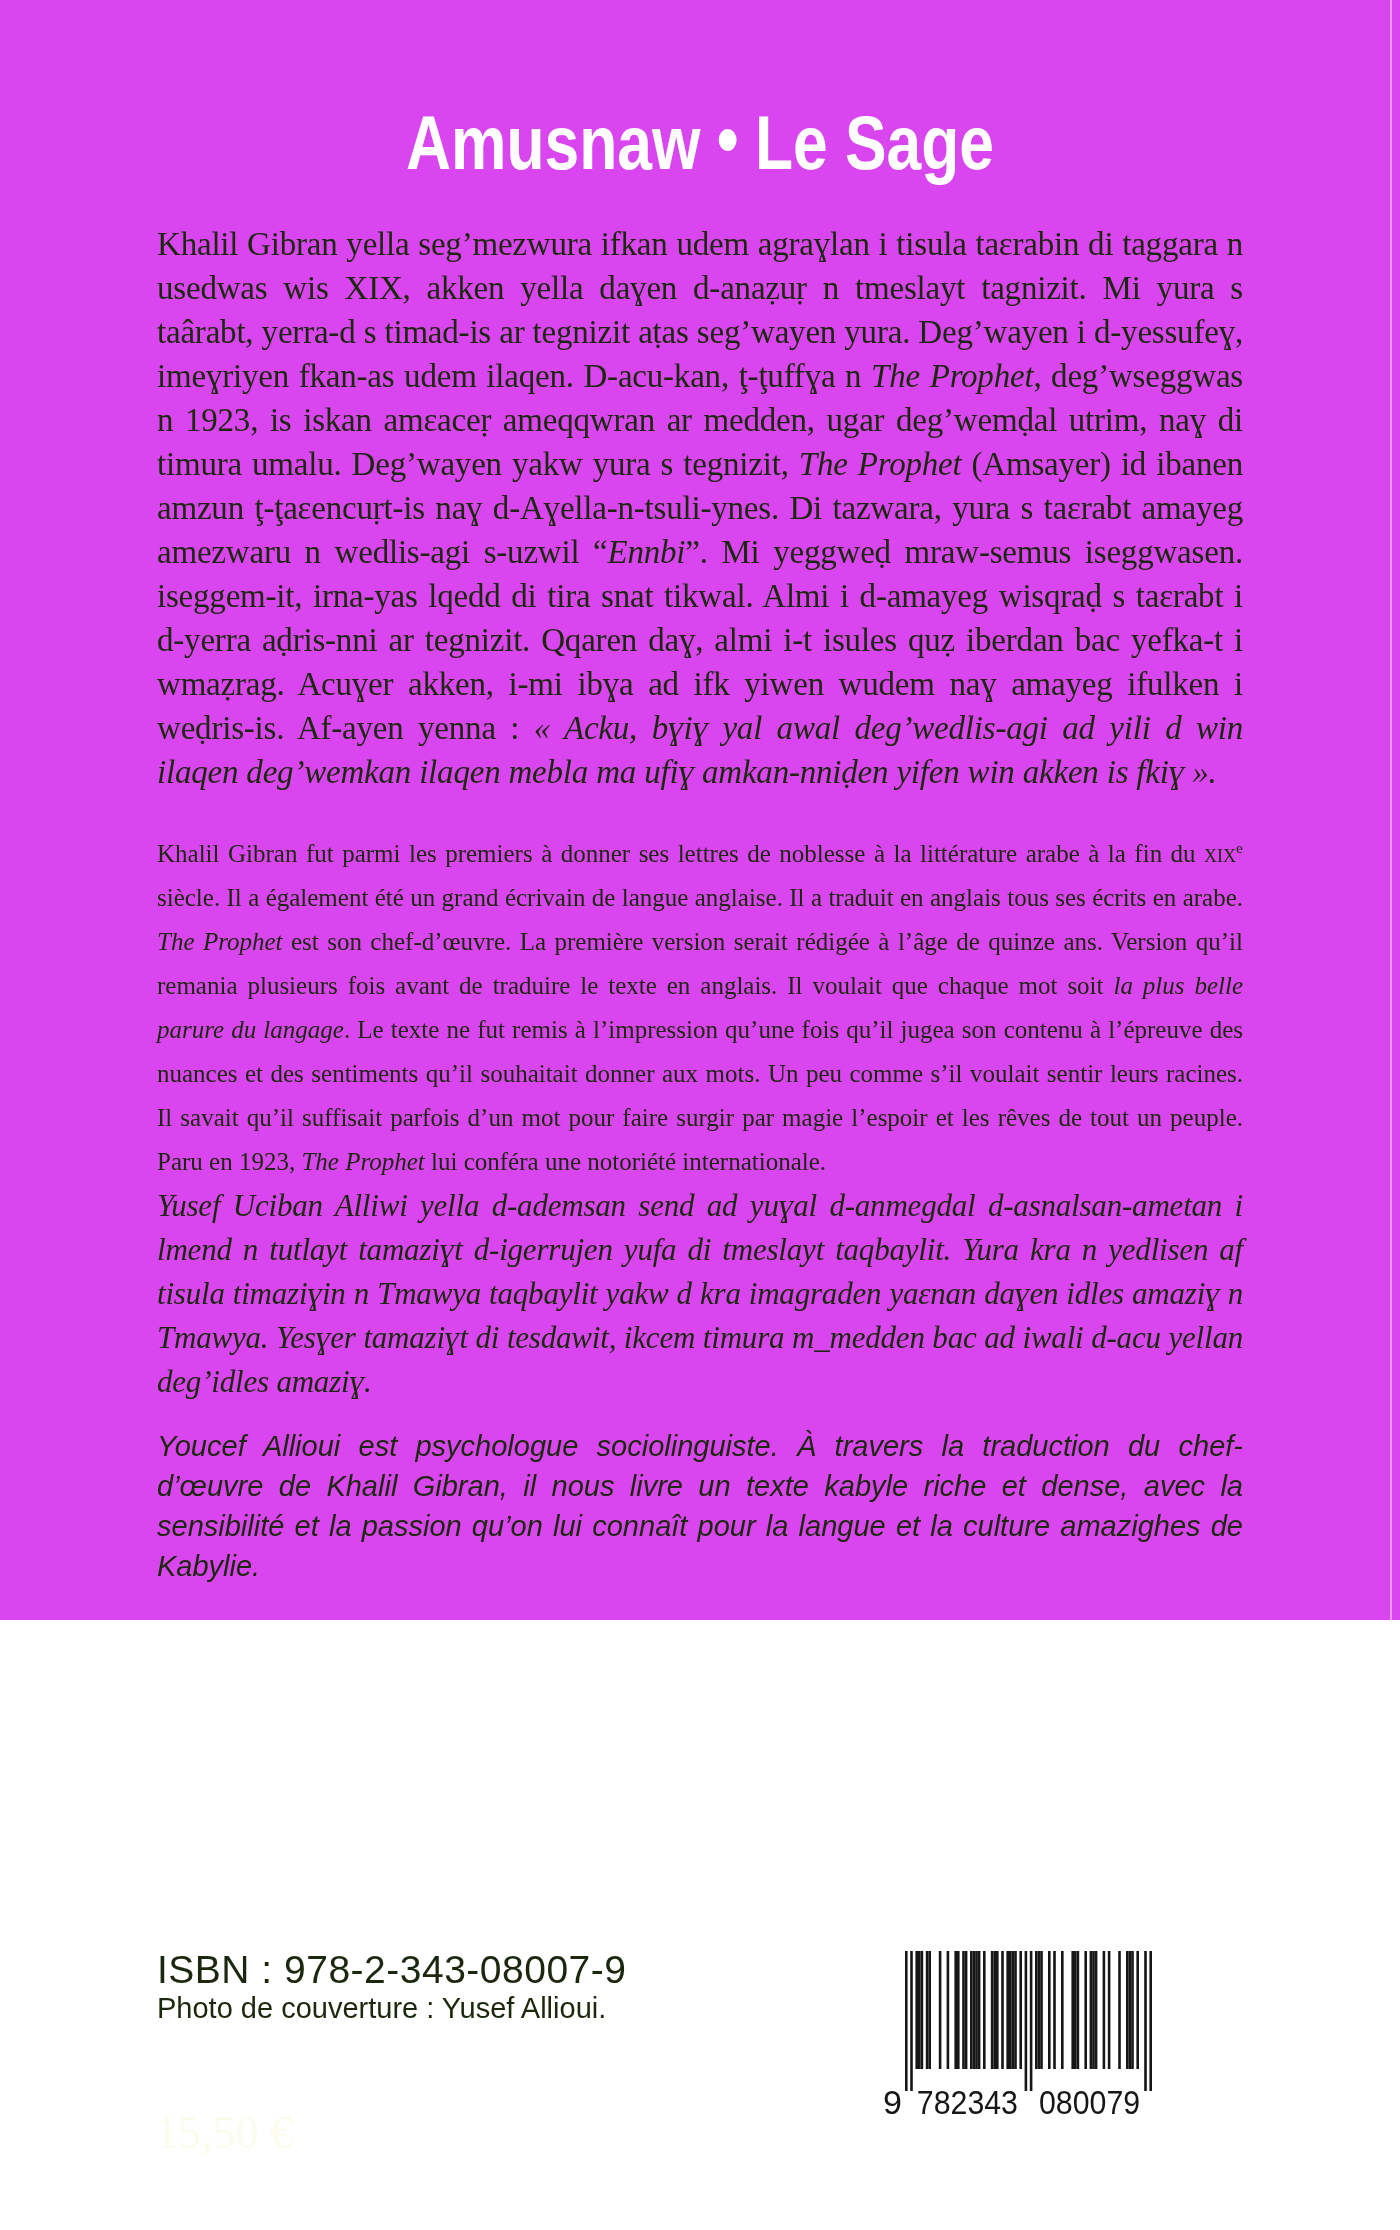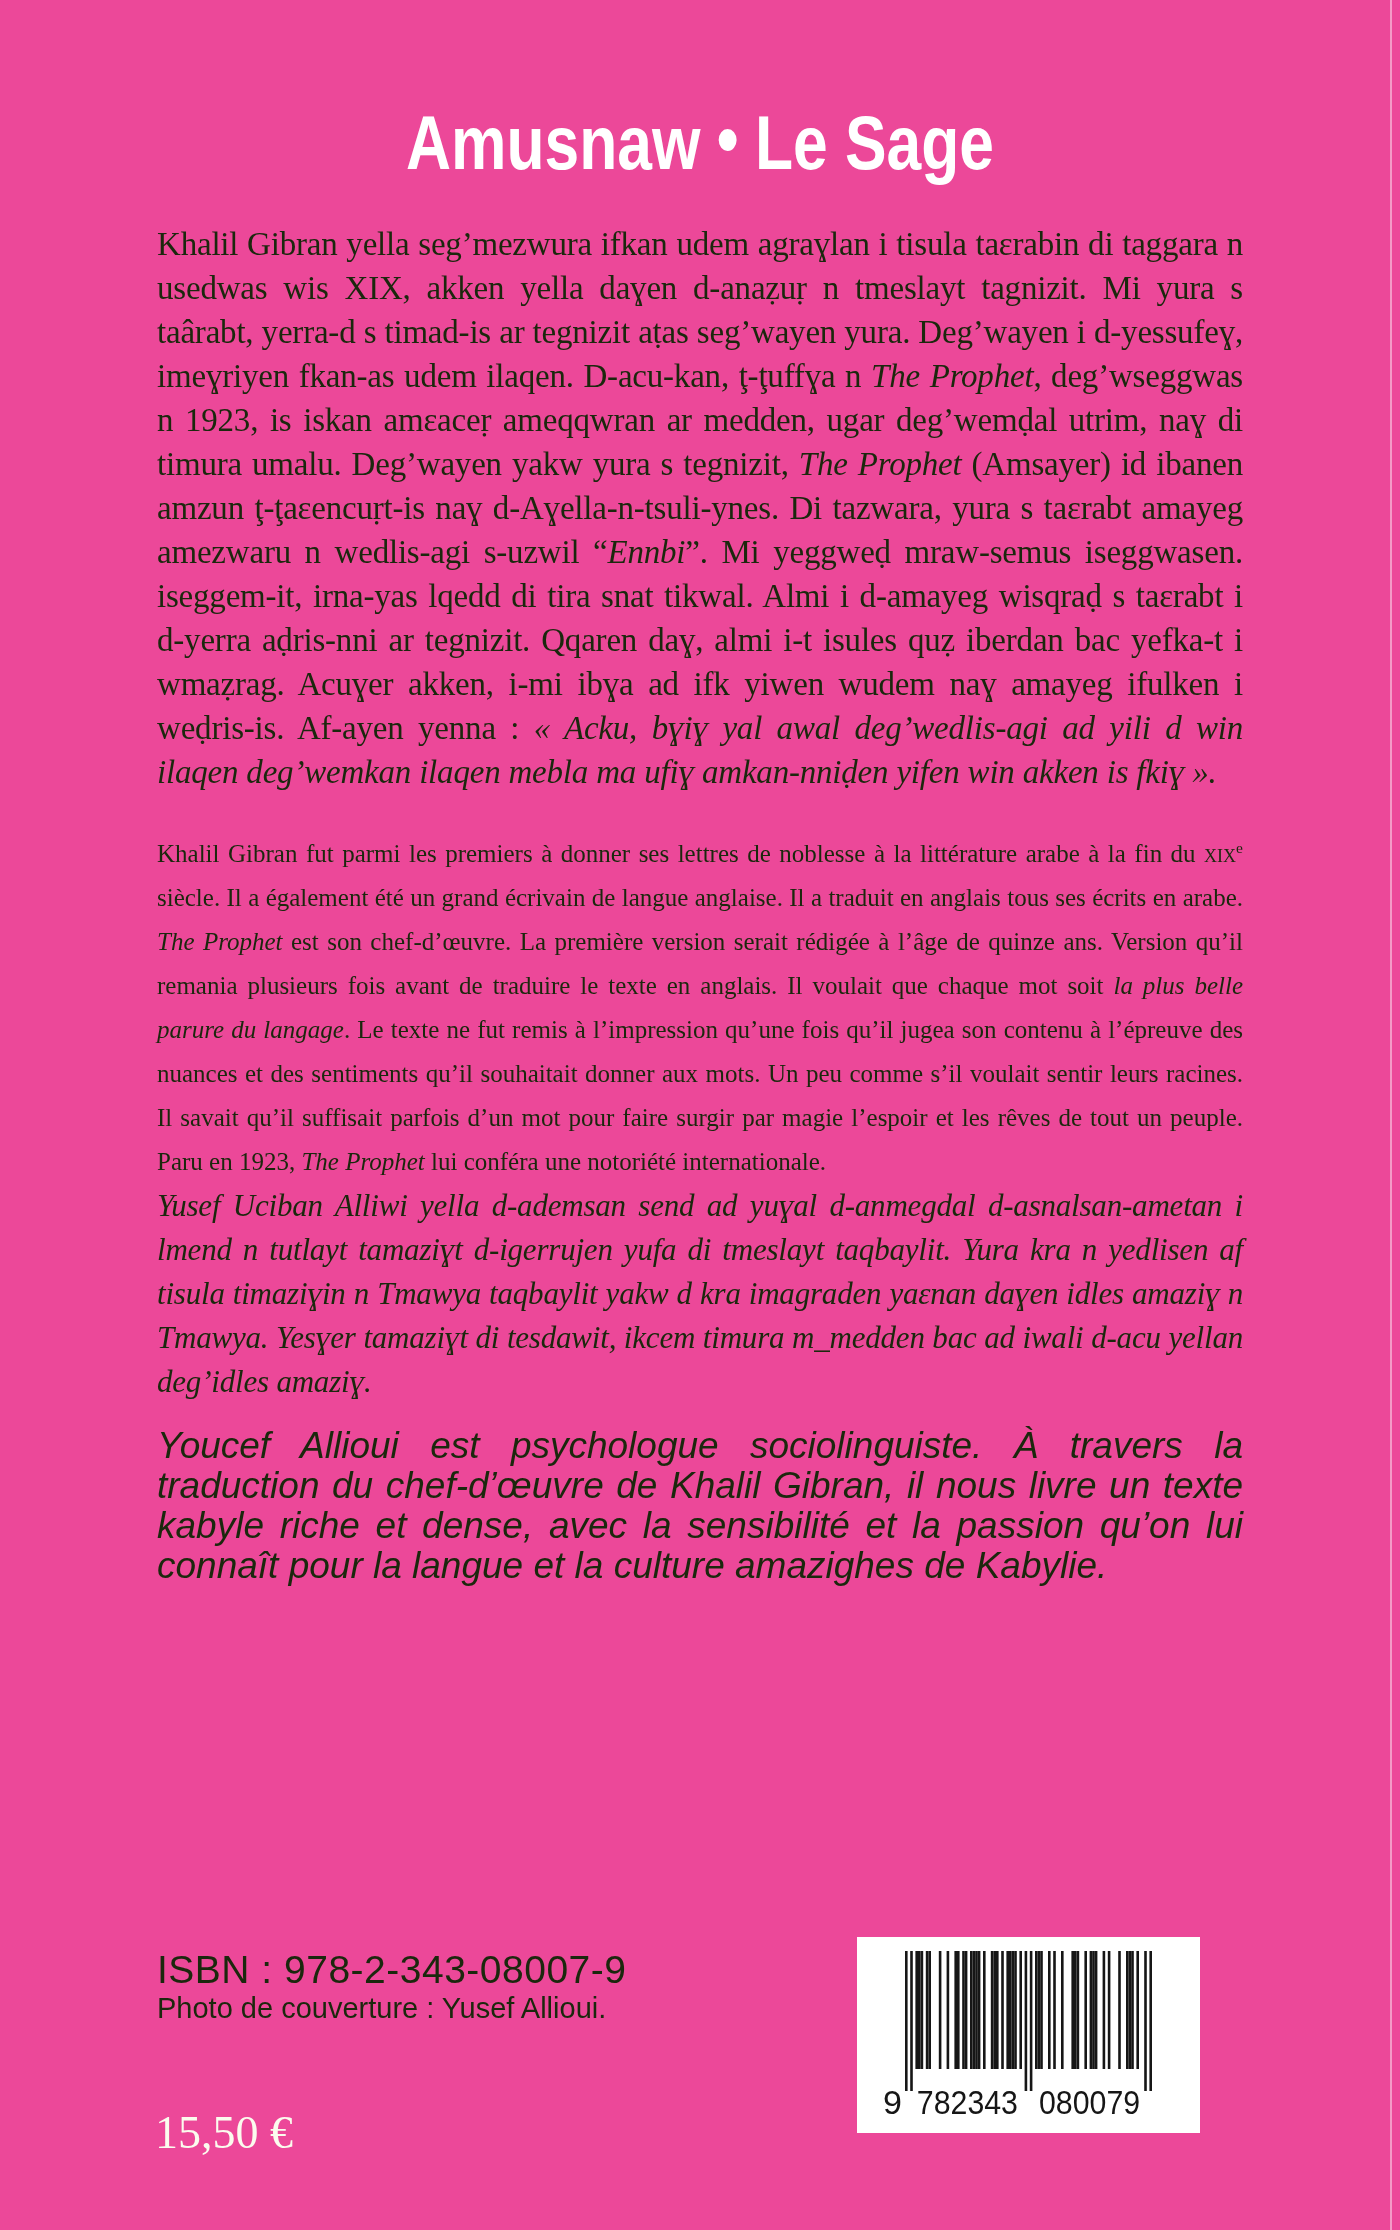--- a/index.html
+++ b/index.html
@@ -1,39 +1,39 @@
 <!DOCTYPE html>
 <html><head>
 <meta charset="utf-8">
 <style>
   html,body{margin:0;padding:0;}
   body{width:1400px;height:2230px;position:relative;overflow:hidden;
        font-family:"Liberation Sans",sans-serif;}
-  .cover{position:absolute;inset:0;width:1400px;height:2230px;background:#ec4899;}
+  .cover{position:absolute;inset:0;width:1400px;height:1620px;background:#d946ef;}
   .edge-line{position:absolute;top:0;bottom:0;right:8px;width:2px;
              background:rgba(255,255,255,.45);}
 
   
   .title{position:absolute;top:52px;left:0;width:1400px;text-align:center;
          color:#ffffff;font-family:"Liberation Sans",sans-serif;font-weight:bold;
          font-size:76px;line-height:80px;transform:scaleX(.82);transform-origin:50% 50%;
          white-space:nowrap;}
   .title .dot{display:inline-block;margin:0 20px;transform:translateY(-4px);}
 
   
   .content{position:absolute;left:157px;top:0;width:1086px;color:#1b280d;}
   .para{margin:0;text-align:justify;}
   .p-serif{font-family:"Liberation Serif",serif;font-size:33px;line-height:44px;
            letter-spacing:-.2px;margin-top:222px;}
   .p-sans{font-family:Liberation Serif, serif;font-size:25px;line-height:44px;
           margin-top:32px;}
   .p-serif-italic{font-family:"Liberation Serif",serif;font-style:italic;
            font-size:31px;line-height:44px;letter-spacing:-.2px;}
   .p-sans-italic{font-family:"Liberation Sans",sans-serif;font-style:italic;
-           font-size:37px;line-height:40px;margin-top:22px;}
+           font-size:29px;line-height:40px;margin-top:22px;}
 
   .seg-normal{}
   .seg-italic{font-style:italic;}
   .seg-smallcap{font-variant:small-caps;}
   .seg-sup{vertical-align:super;font-size:.62em;}
 
   
   .photo-credit{position:absolute;left:157px;top:1992px;font-size:29px;color:#1b280d;}
   .isbn{position:absolute;left:157px;top:1948px;font-size:39px;color:#1b280d;
         letter-spacing:.5px;}

